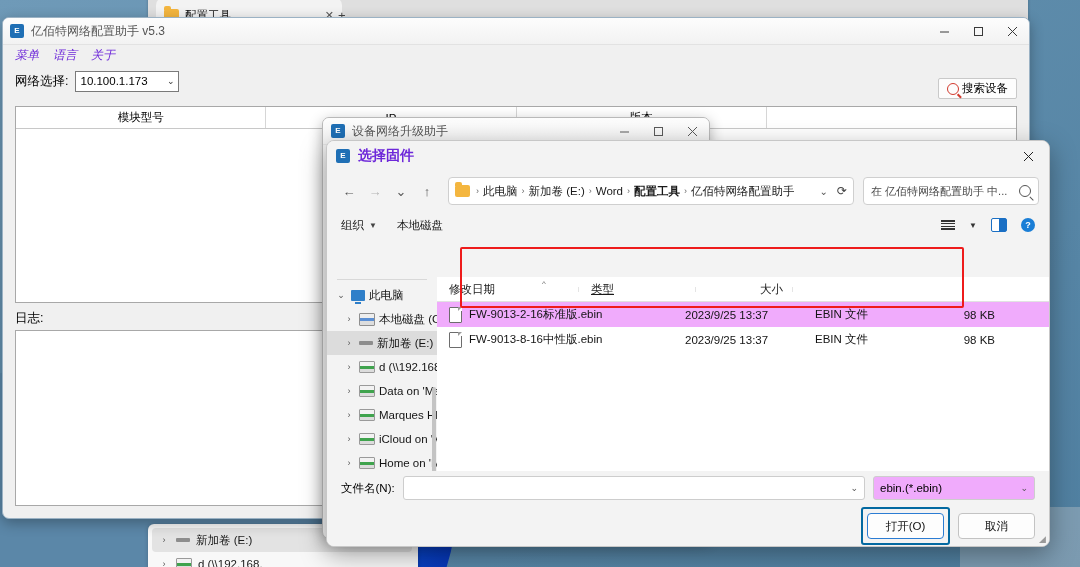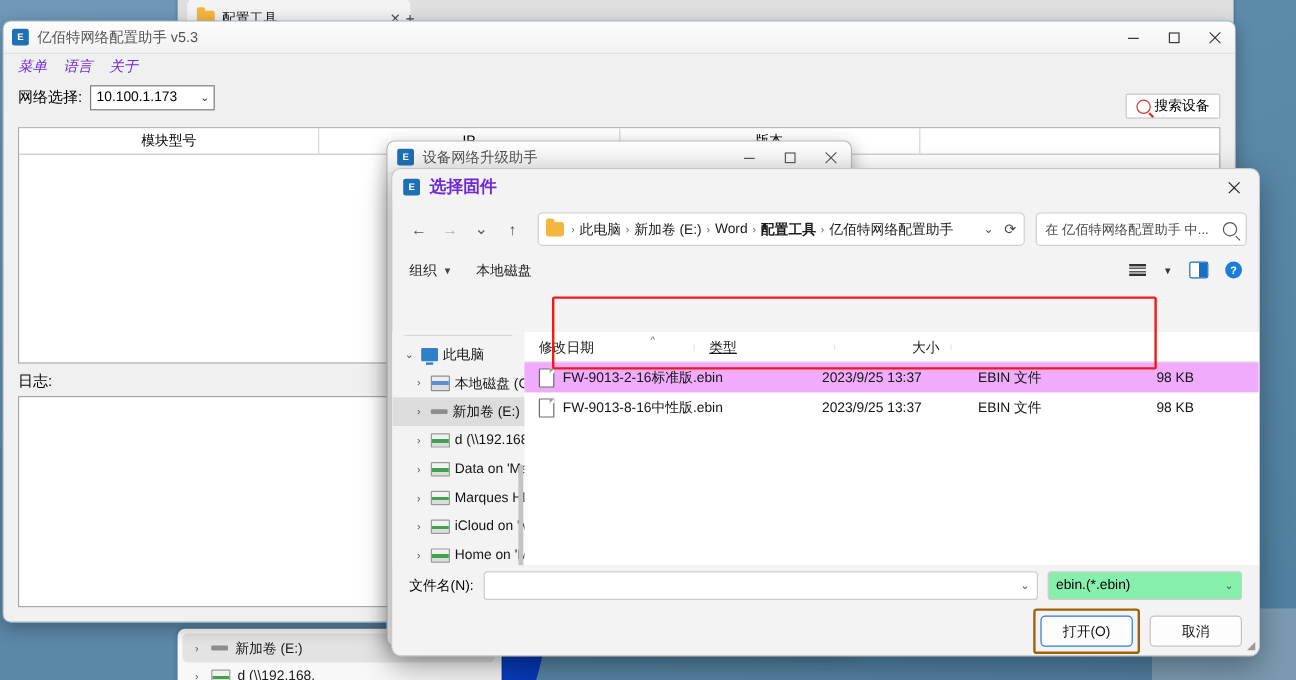--- a/index.html
+++ b/index.html
@@ -172,28 +172,28 @@
      border-style:solid;border-color:transparent transparent #fff #9b9b9b;}
   #redBox{position:absolute;left:460px;top:247px;width:500px;height:57px;
      border:2px solid #ee1b1b;border-radius:2px;pointer-events:none;}
 
   #dlgFoot{position:absolute;left:0;right:0;bottom:0;height:75px;background:#f3f3f3;}
   #fnRow{display:flex;align-items:center;height:34px;padding:0 14px;gap:8px;}
   #fnLabel{font-size:11.5px;}
   #fnInput{flex:1;height:22px;background:#fff;border:1px solid #cdcdcd;border-radius:3px;
      display:flex;align-items:center;padding:0 6px;font-size:11.5px;}
   #fnInput .cv{margin-left:auto;font-size:9px;color:#555;}
-  #filterBox{width:148px;height:22px;background:#86efac;border:1px solid #cdcdcd;border-radius:3px;
+  #filterBox{width:148px;height:22px;background:#f0abfc;border:1px solid #cdcdcd;border-radius:3px;
      display:flex;align-items:center;padding:0 6px;font-size:11.5px;}
   #filterBox .cv{margin-left:auto;font-size:9px;color:#555;}
   #btnRow{display:flex;justify-content:flex-end;align-items:center;gap:8px;padding:2px 14px 0 0;}
   .dbtn{width:75px;height:24px;border:1px solid #c3c3c3;border-radius:4px;background:#fdfdfd;
      display:flex;align-items:center;justify-content:center;font-size:11.5px;color:#101010;}
   .dbtn.primary{border:1.5px solid #2b7cd3;}
-  #openWrap{position:relative;padding:4px;border:2px solid #a16207;border-radius:3px;}
+  #openWrap{position:relative;padding:4px;border:2px solid #0369a1;border-radius:3px;}
   #grip{position:absolute;right:3px;bottom:2px;font-size:9px;color:#999;}
 </style>
 </head>
 <body>
 
 <div id="desktop">
   <div class="swirl"></div>
   <div class="swirl2"></div>
   <div class="taskhint"></div>
 </div>

